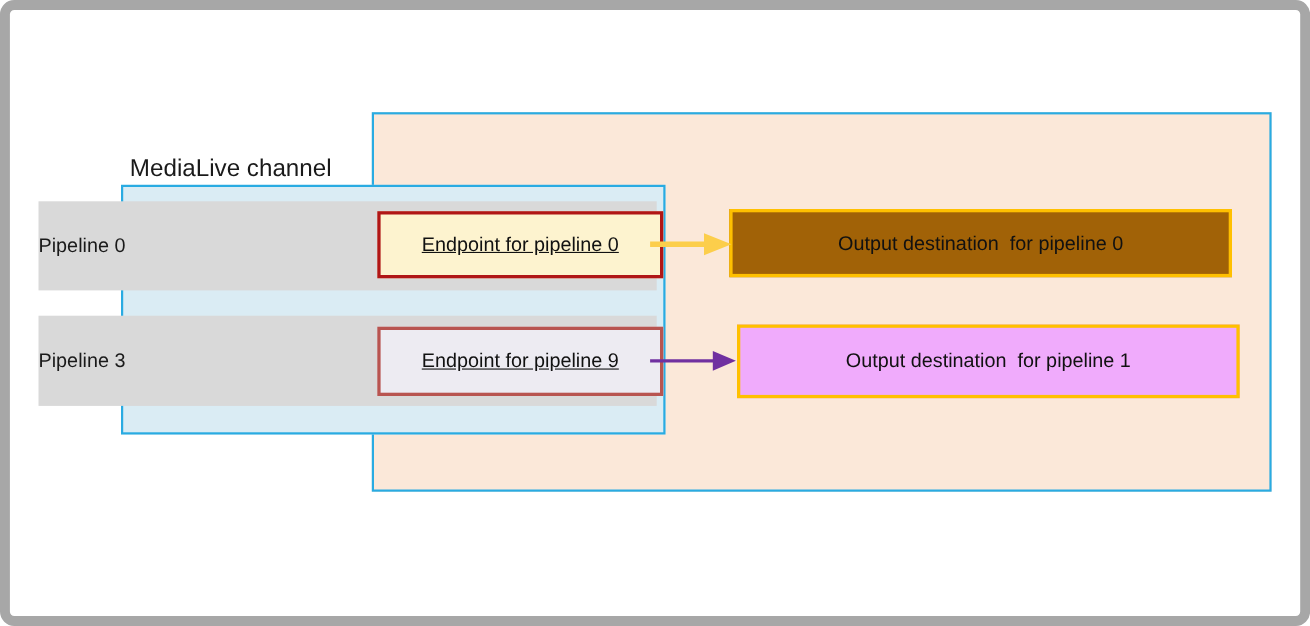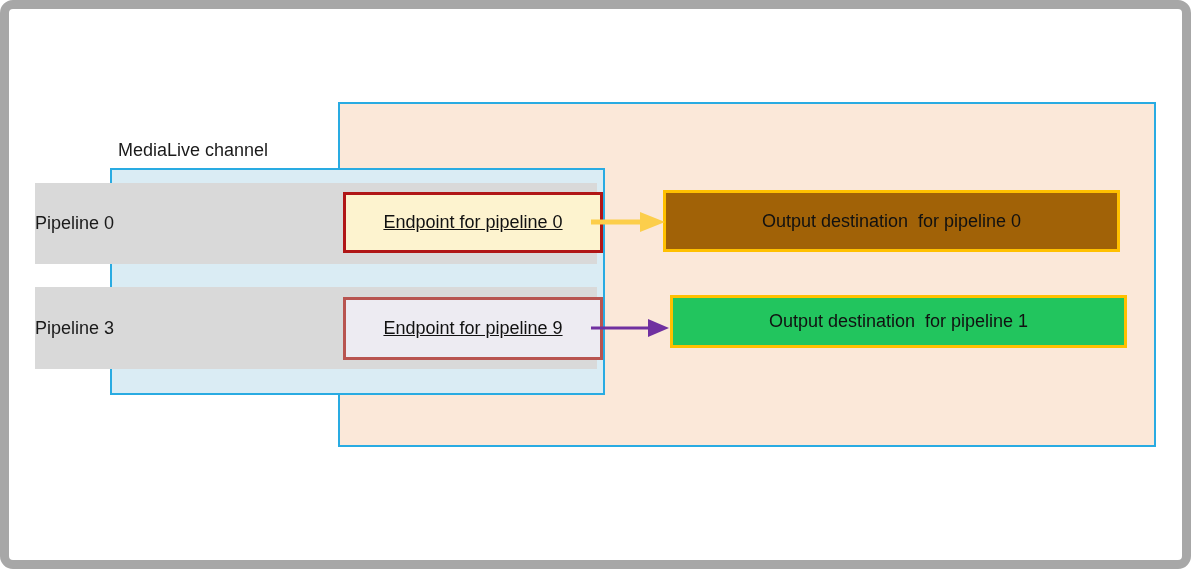--- a/index.html
+++ b/index.html
@@ -37,21 +37,21 @@
     left: 110px; top: 168px;
     width: 495px; height: 227px;
     background: #daecf4;
     border: 2px solid #29abe2;
     z-index: 2;
   }
 
   .diagram-title {
     position: absolute;
     left: 118px; top: 140px;
-    font-size: 18px;
+    font-size: 22px;
     color: #1a1a1a;
     z-index: 3;
     white-space: nowrap;
   }
 
   .bar {
     position: absolute;
     left: 35px;
     width: 562px;
     background: #d9d9d9;
@@ -101,22 +101,22 @@
     font-size: 18px;
     color: #111111;
     white-space: pre; 
   }
   .out0 {
     left: 663px; top: 190px; height: 62px;
     background: #a16207;
     border: 3px solid #ffc000;
   }
   .out1 {
-    left: 670px; top: 295px; height: 53px;
-    background: #22c55e;
+    left: 670px; top: 295px; height: 67px;
+    background: #f0abfc;
     border: 3px solid #ffc000;
   }
 
   .arrows {
     position: absolute;
     inset: 0;
     width: 1191px;
     height: 569px;
     z-index: 5;
     pointer-events: none;

